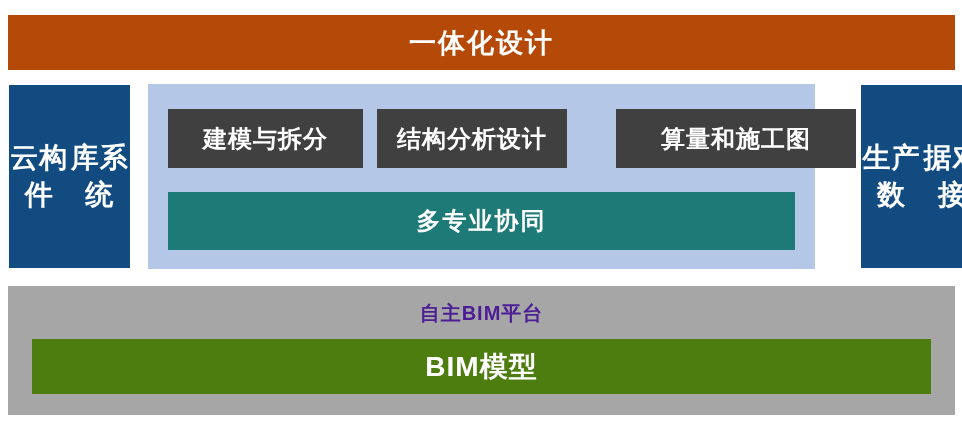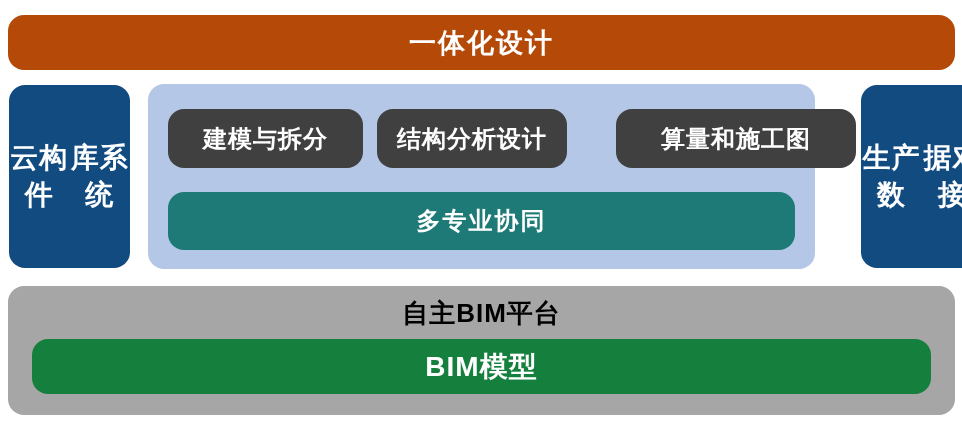--- a/index.html
+++ b/index.html
@@ -1,15 +1,15 @@
 <!DOCTYPE html>
 <html><head>
 <meta charset="utf-8">
 <style>
-  * { margin: 0; padding: 0; box-sizing: border-box; border-radius: 16px; }
+  * { margin: 0; padding: 0; box-sizing: border-box; }
   html, body {
     background: #ffffff;
     font-family: "Liberation Sans", "DejaVu Sans", sans-serif;
   }
   .stage {
     position: relative;
     width: 962px;
     height: 421px;
     background: #ffffff;
     overflow: hidden;
@@ -75,26 +75,26 @@
     background: #A6A6A6;
   }
   .platform-title {
     position: absolute;
     left: 0; top: 7px;
     width: 100%; height: 40px;
     display: flex;
     align-items: center;
     justify-content: center;
     font-weight: bold;
-    font-size: 26px;
-    color: #000000;
+    font-size: 20px;
+    color: #4c1d95;
     letter-spacing: 1px;
   }
   .bim-model {
-    background: #15803d;
+    background: #4d7c0f;
     left: 24px; top: 53px;
     width: 899px; height: 55px;
     font-size: 28px;
     letter-spacing: 1px;
   }
 </style>
 </head>
 <body>
 
 <div class="stage">

